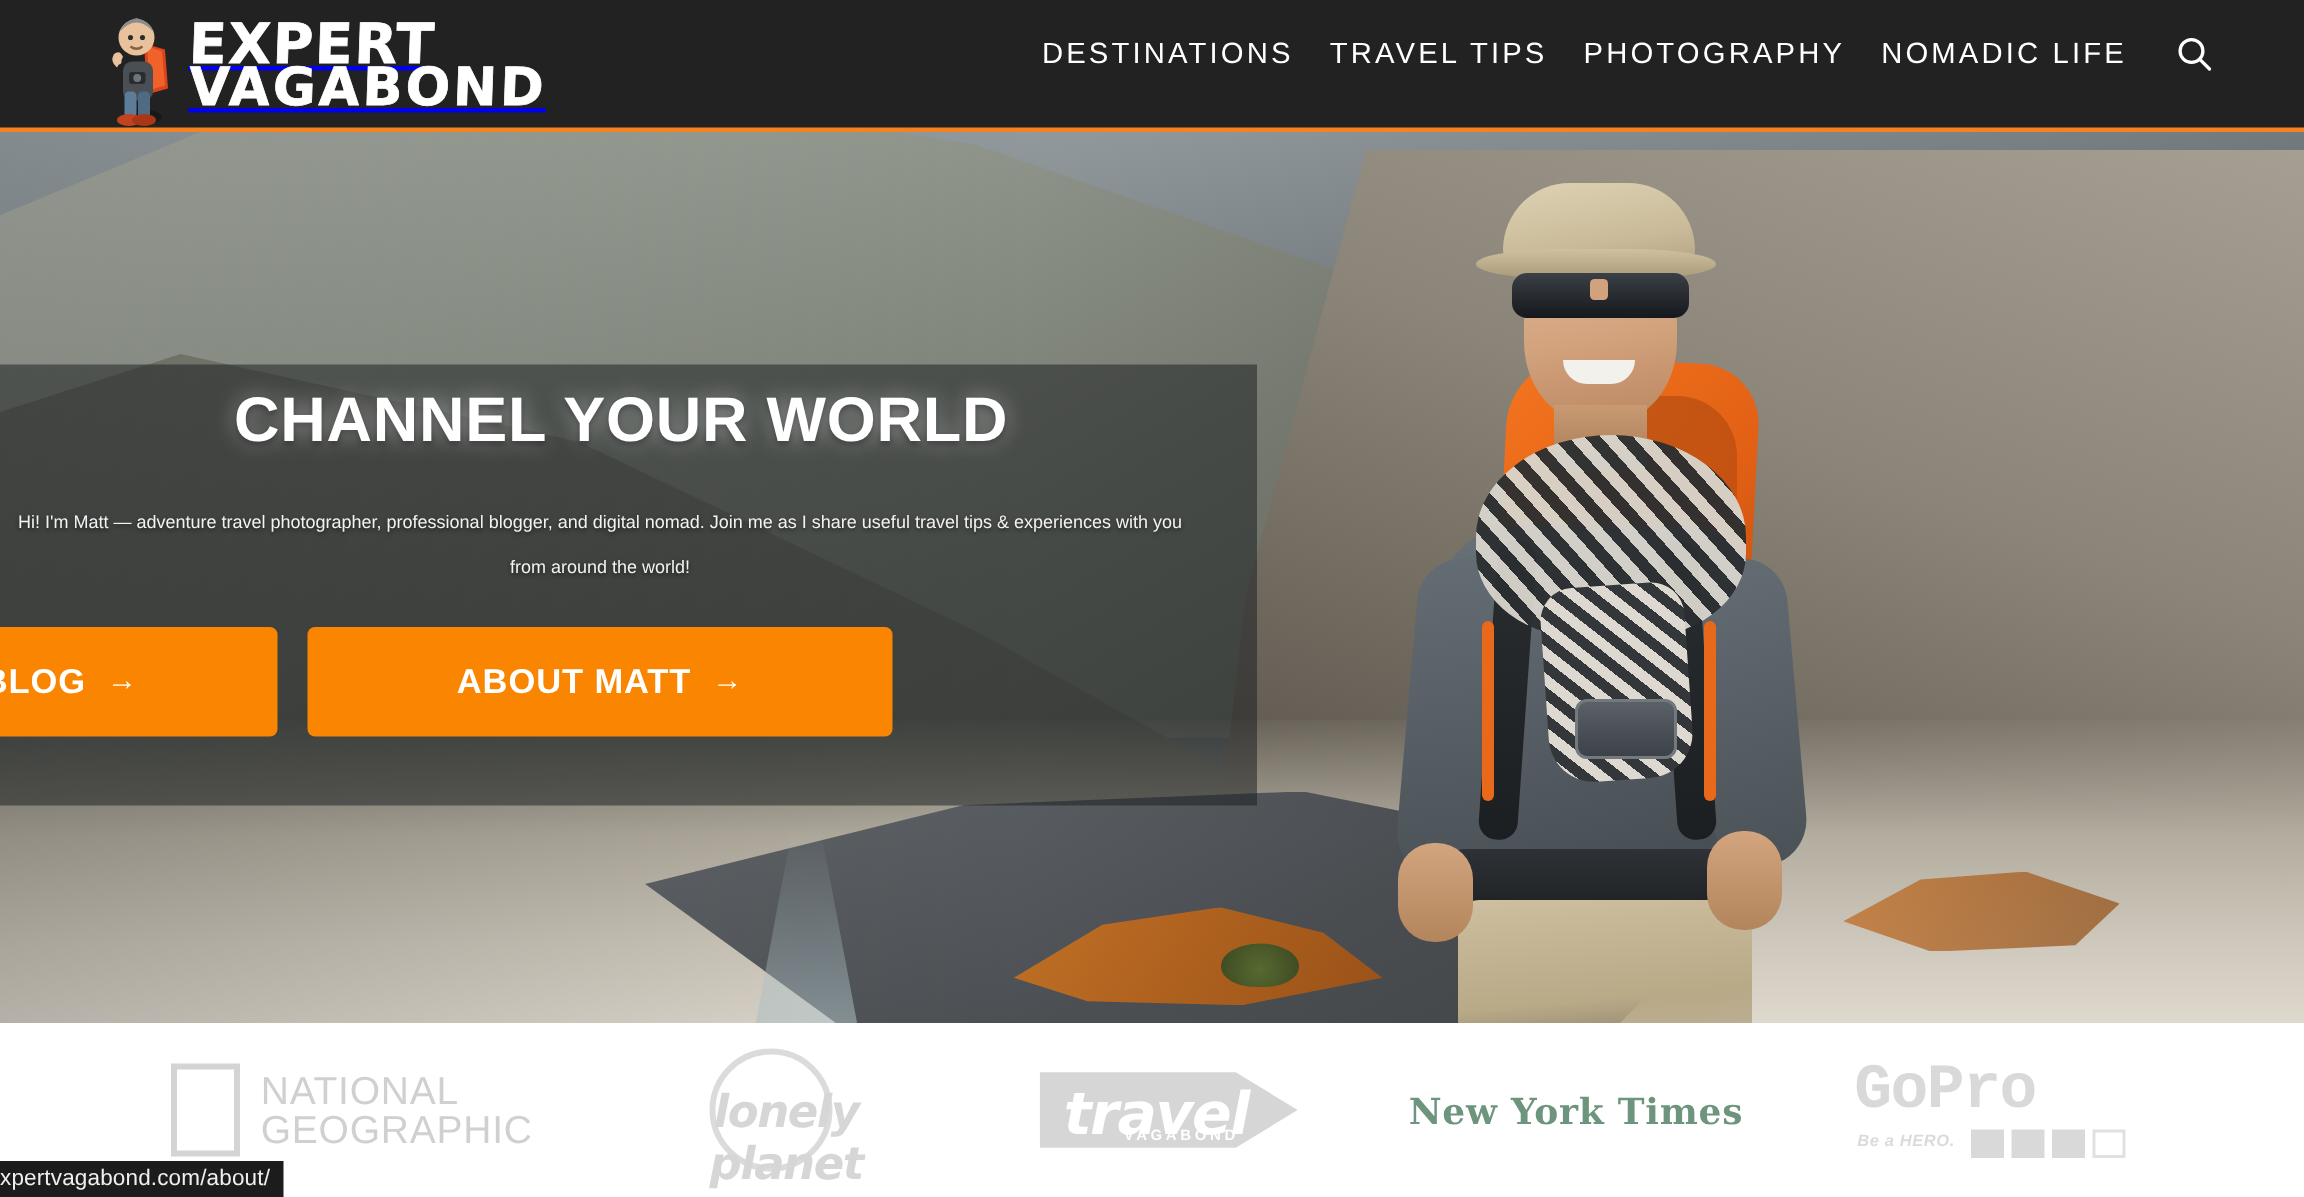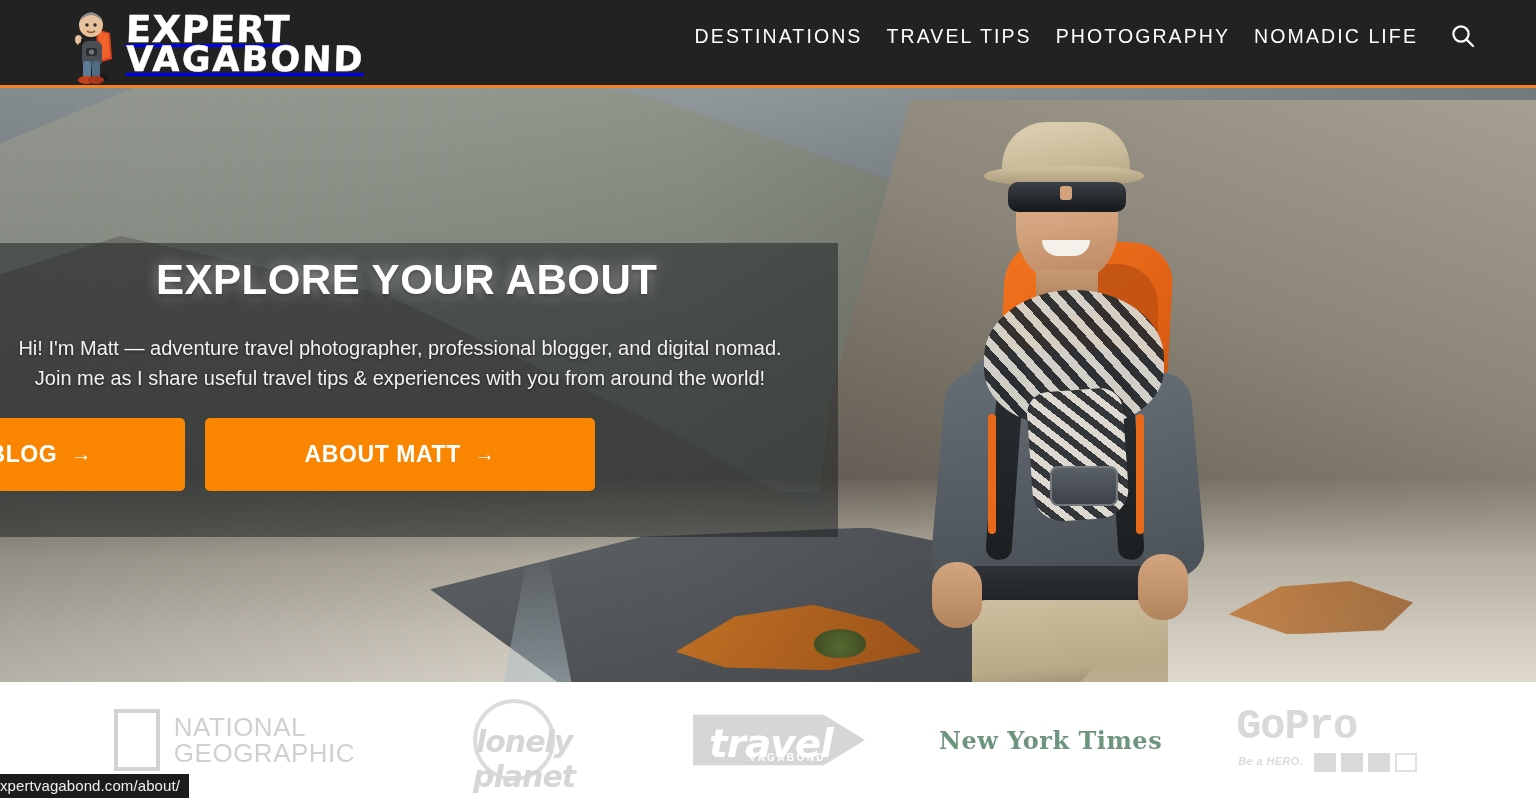--- a/index.html
+++ b/index.html
@@ -253,21 +253,21 @@
     z-index:6;
   }
   .hero-title {
     position:absolute; left:156px; top:168px;
     font-size:42px; font-weight:bold; color:#ffffff;
     letter-spacing:0.5px;
     text-shadow:0 0 14px rgba(255,255,255,.45), 0 2px 4px rgba(0,0,0,.5);
   }
   .hero-sub {
     position:absolute; left:0px; top:245px; width:800px;
-    color:#f2f2f2; font-size:20px; line-height:30px;
+    color:#f2f2f2; font-size:12px; line-height:30px;
     text-align:center;
     text-shadow:0 1px 3px rgba(0,0,0,.55);
   }
   .cta-row {
     position:absolute; left:-205px; top:330px;
     display:flex; gap:20px;
   }
   .cta {
     width:390px; height:73px;
     background:#f98500;
@@ -450,21 +450,21 @@
         <div class="hk hk-hand-r"></div>
       </div>
 
       <div class="hero-vignette"></div>
     </div>
 
     <div class="hero-panel"></div>
   </div>
 
   <div class="hero-inner">
-    <h1 class="hero-title">EXPLORE YOUR ABOUT</h1>
+    <h1 class="hero-title">CHANNEL YOUR WORLD</h1>
     <p class="hero-sub">Hi! I'm Matt — adventure travel photographer, professional blogger, and digital nomad. Join me as I share useful travel tips &amp; experiences with you from around the world!</p>
     <div class="cta-row">
       <button class="cta">
         <span>TRAVEL BLOG</span>
         <span class="arw">→</span>
       </button>
       <button class="cta">
         <span>ABOUT MATT</span>
         <span class="arw">→</span>
       </button>

